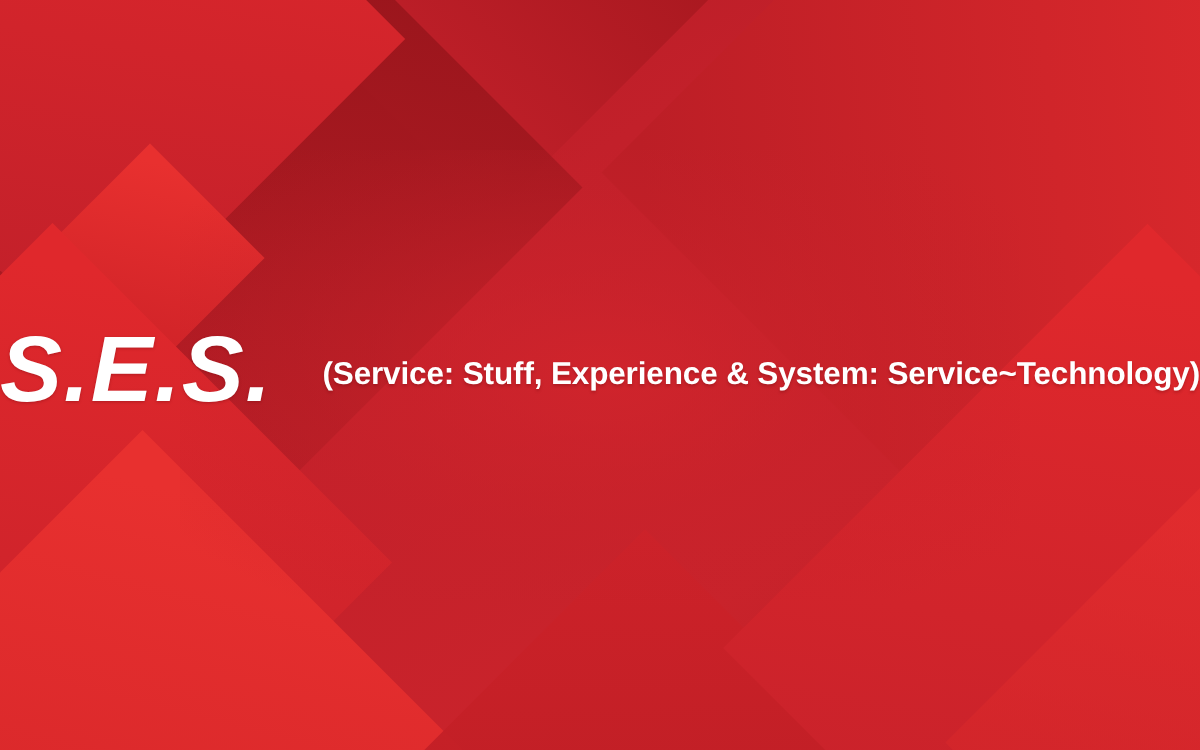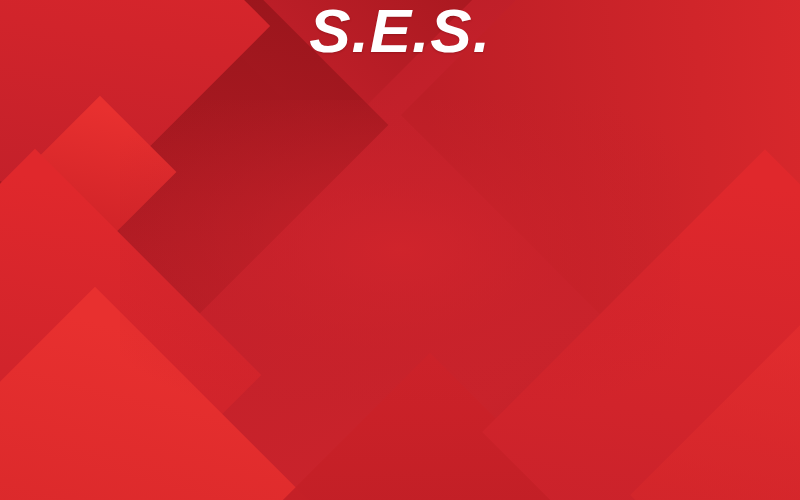--- a/index.html
+++ b/index.html
@@ -19,21 +19,20 @@
     position: absolute;
     inset: 0;
     width: 800px;
     height: 500px;
     display: block;
   }
   #text-block {
     position: absolute;
     inset: 0;
     display: flex;
-    flex-direction: column;
     align-items: center;
     justify-content: space-between;
     text-align: center;
   }
   #title {
     font-size: 62px;
     font-weight: bold;
     font-style: italic;
     color: #ffffff;
     letter-spacing: 1px;
@@ -146,15 +145,16 @@
 
     <g>
       <rect x="-120" y="-120" width="240" height="240" fill="url(#gBrightest)" transform="translate(800,495) rotate(45)" opacity="0.55"></rect>
     </g>
 
     <rect x="120" y="100" width="560" height="300" fill="url(#gGlow)"></rect>
   </svg>
 
   <div id="text-block">
     <div id="title">S.E.S.</div>
+    <div id="subtitle">(Service: Stuff, Experience &amp; System: Service~Technology)</div>
   </div>
 
 </div>
 
 </body></html>

